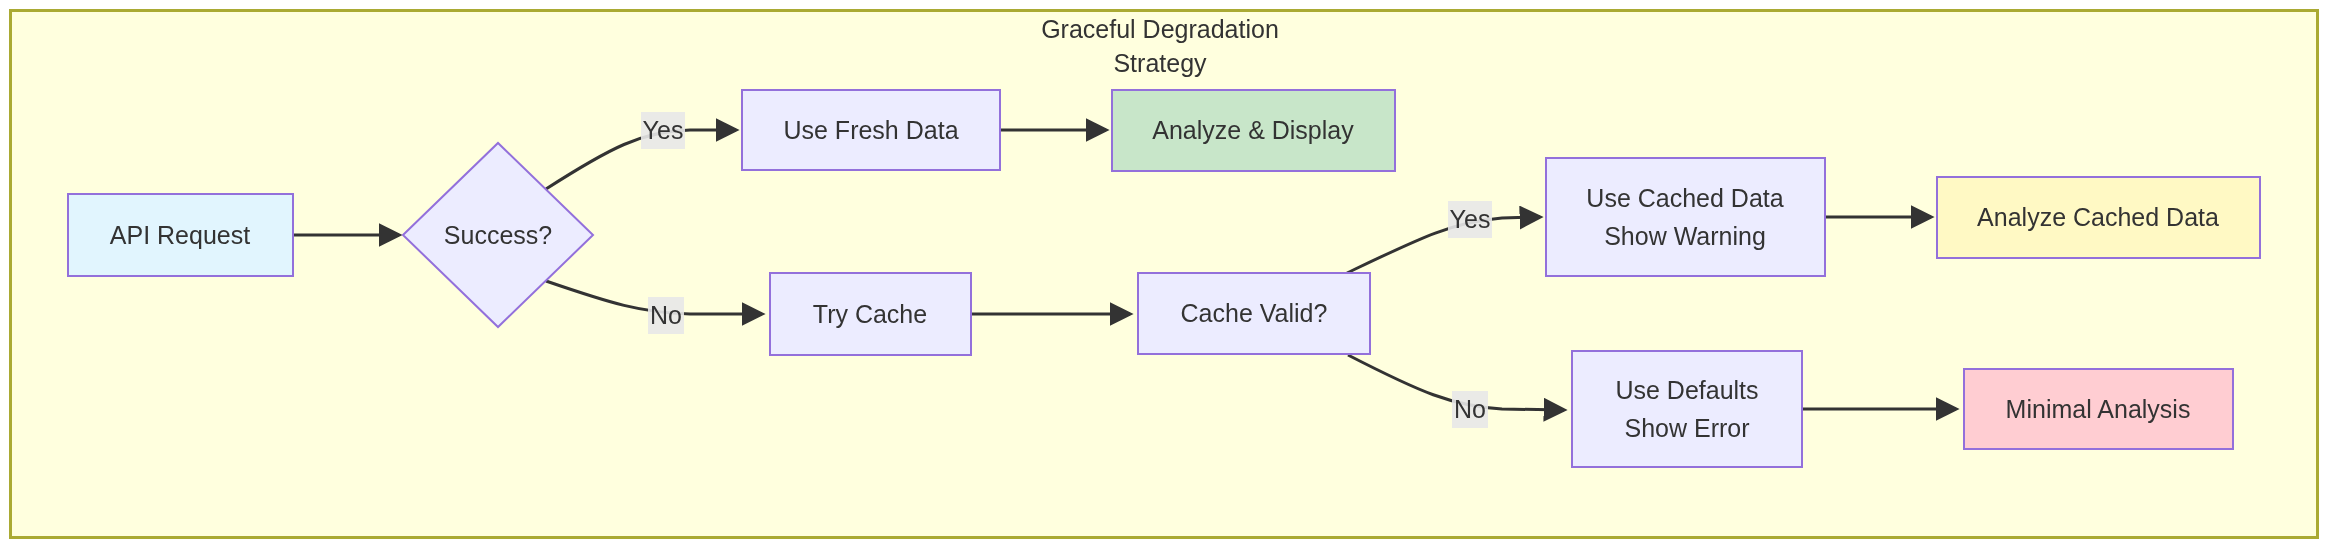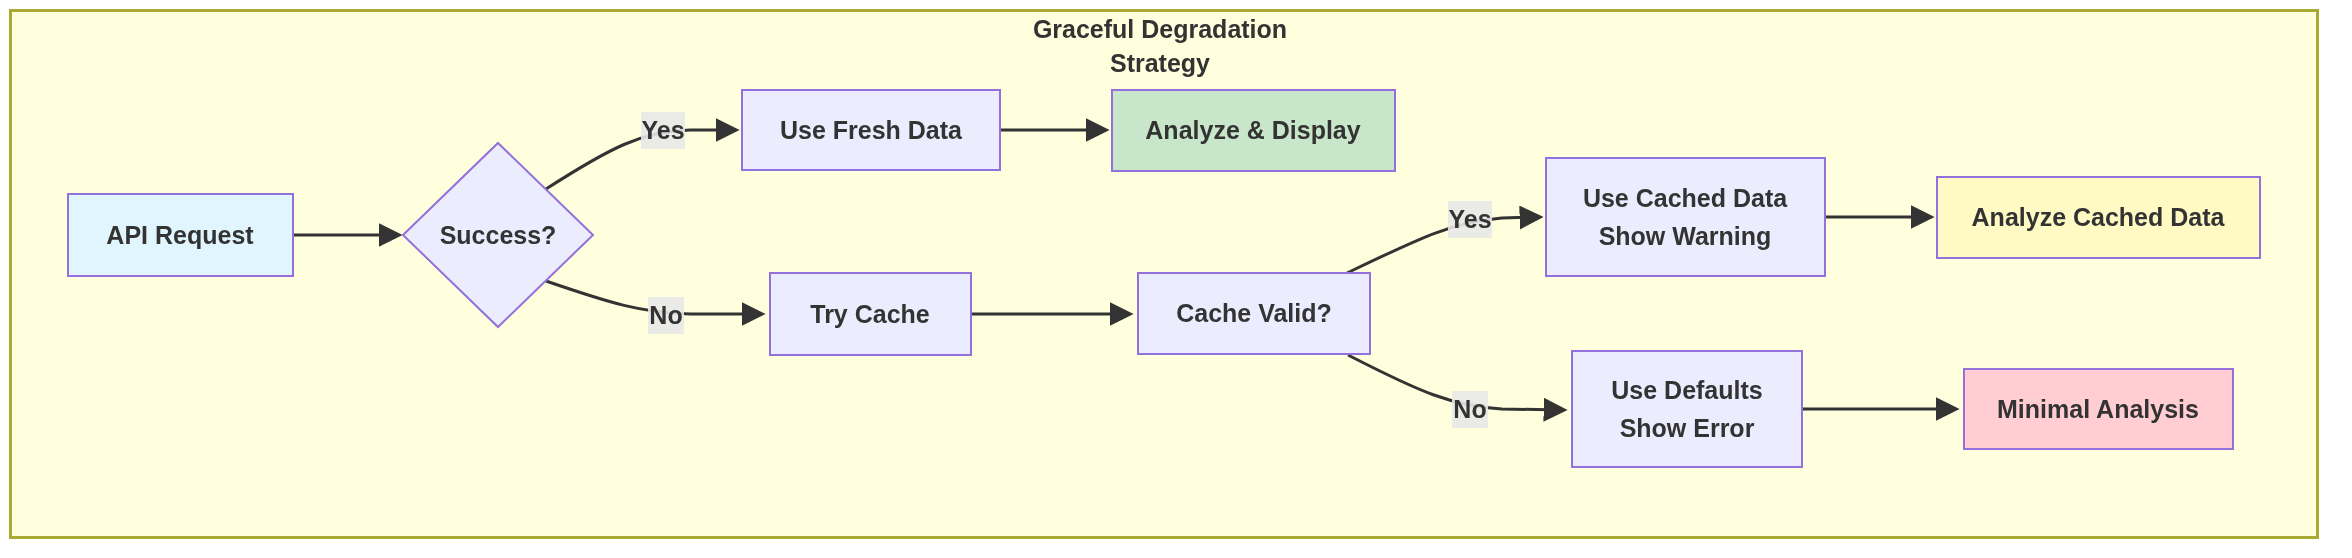--- a/index.html
+++ b/index.html
@@ -5,21 +5,20 @@
   html, body {
     margin: 0;
     padding: 0;
     background: #ffffff;
   }
   .stage {
     position: relative;
     width: 1895px;
     height: 558px;
     font-family: "Liberation Sans", sans-serif;
-    font-weight: bold;
   }
   svg { display: block; }
 
   .container-rect {
     fill: var(--container-fill);
     stroke: var(--container-border);
     stroke-width: 3;
   }
   .node-shape {
     fill: var(--node-fill);

